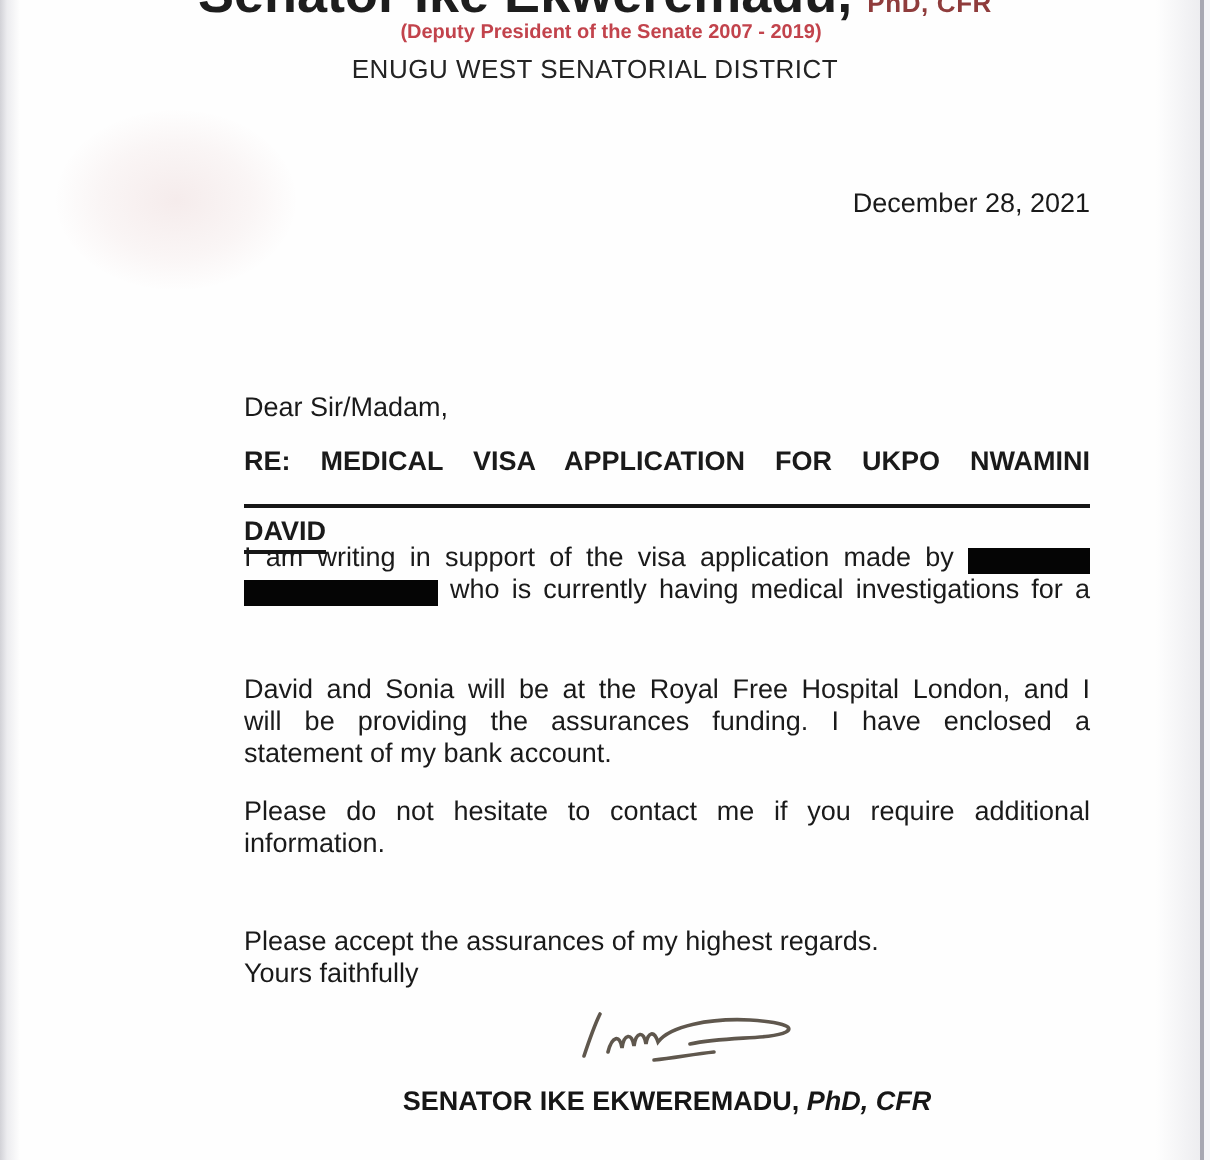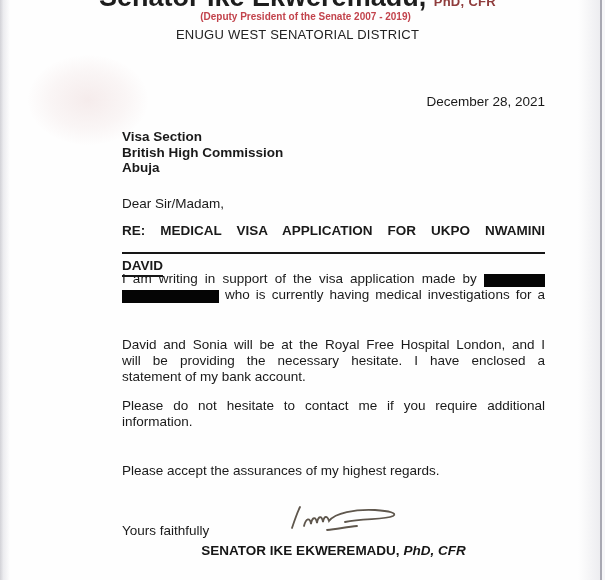--- a/index.html
+++ b/index.html
@@ -62,54 +62,49 @@
 
   <div class="letterhead">
     <div class="lh-name"><span>Senator Ike Ekweremadu,</span>
       <span class="suffix">PhD, CFR</span></div>
     <div class="lh-subtitle">(Deputy President of the Senate 2007 - 2019)</div>
     <div class="lh-district">ENUGU WEST SENATORIAL DISTRICT</div>
   </div>
 
   <div class="blk" style="top:94px;text-align:right;">December 28, 2021</div>
 
-  <div class="blk bold" style="top:129px;line-height:15.5px;">
-    <div>Visa Section</div>
-    <div>British High Commission</div>
-    <div>Abuja</div>
-  </div>
 
   <div class="blk" style="top:196px;">Dear Sir/Madam,</div>
 
   <div class="blk" style="top:223px;">
     <div class="jline subject-l1">RE: MEDICAL VISA APPLICATION FOR UKPO NWAMINI</div>
     <span class="subject-l2">DAVID</span>
   </div>
 
   <div class="blk" style="top:271px;">
     <div class="jline"><span>I am writing in support of the visa application made by</span>
       <span class="redact b1"></span></div>
     <div class="jline"><span class="redact b2"></span>
       <span>who is currently having medical investigations for a</span></div>
   </div>
 
   <div class="blk" style="top:337px;">
     <div class="jline">David and Sonia will be at the Royal Free Hospital London, and I</div>
-    <div class="jline">will be providing the necessary hesitate. I have enclosed a</div>
+    <div class="jline">will be providing the assurances funding. I have enclosed a</div>
     <div>statement of my bank account.</div>
   </div>
 
   <div class="blk" style="top:398px;">
     <div class="jline">Please do not hesitate to contact me if you require additional</div>
     <div>information.</div>
   </div>
 
   <div class="blk" style="top:463px;">Please accept the assurances of my highest regards.</div>
 
-  <div class="blk" style="top:479px;margin-top:44px;">Yours faithfully</div>
+  <div class="blk" style="top:479px;">Yours faithfully</div>
 
   <svg class="sig-svg" width="128" height="38" viewBox="0 0 128 38">
     <g fill="none" stroke="#5f574d" stroke-width="1.8" stroke-linecap="round">
       <path d="M9,27 C11,21 14,12 17,6"></path>
       <path d="M21,25 C23,17 27,16 28,23 C29,16 33,15 34,22 C35,15 39,14 40,21 C41,15 44,14 46,20 C52,12 72,8 92,9 C106,10 115,12 110,15 C102,19 80,17 62,21"></path>
       <path d="M44,29 C54,28 64,26 74,25"></path>
     </g>
   </svg>
 
   <div class="signoff" style="top:543px;"><span>SENATOR IKE EKWEREMADU,</span>

